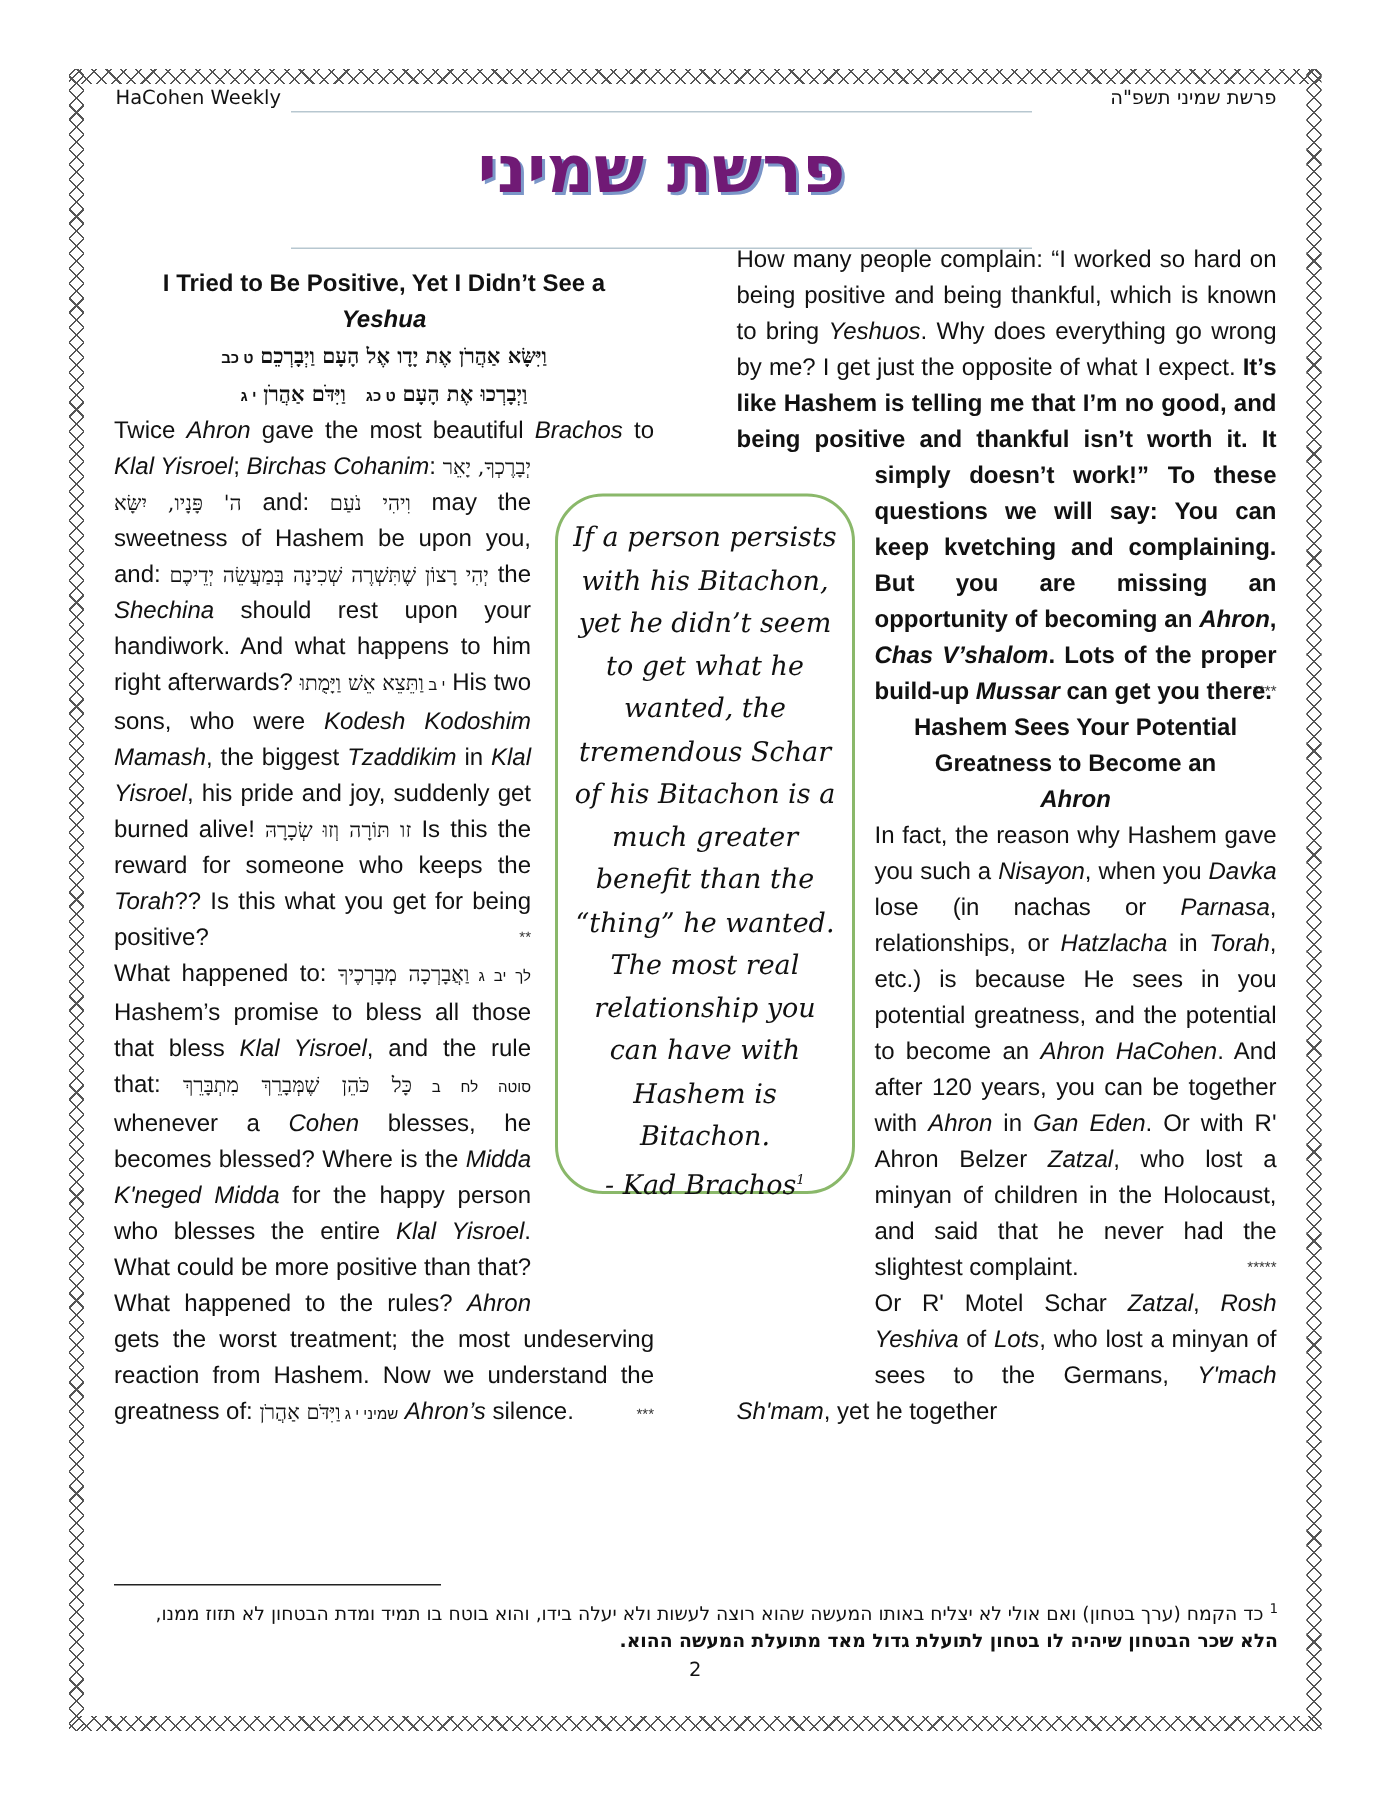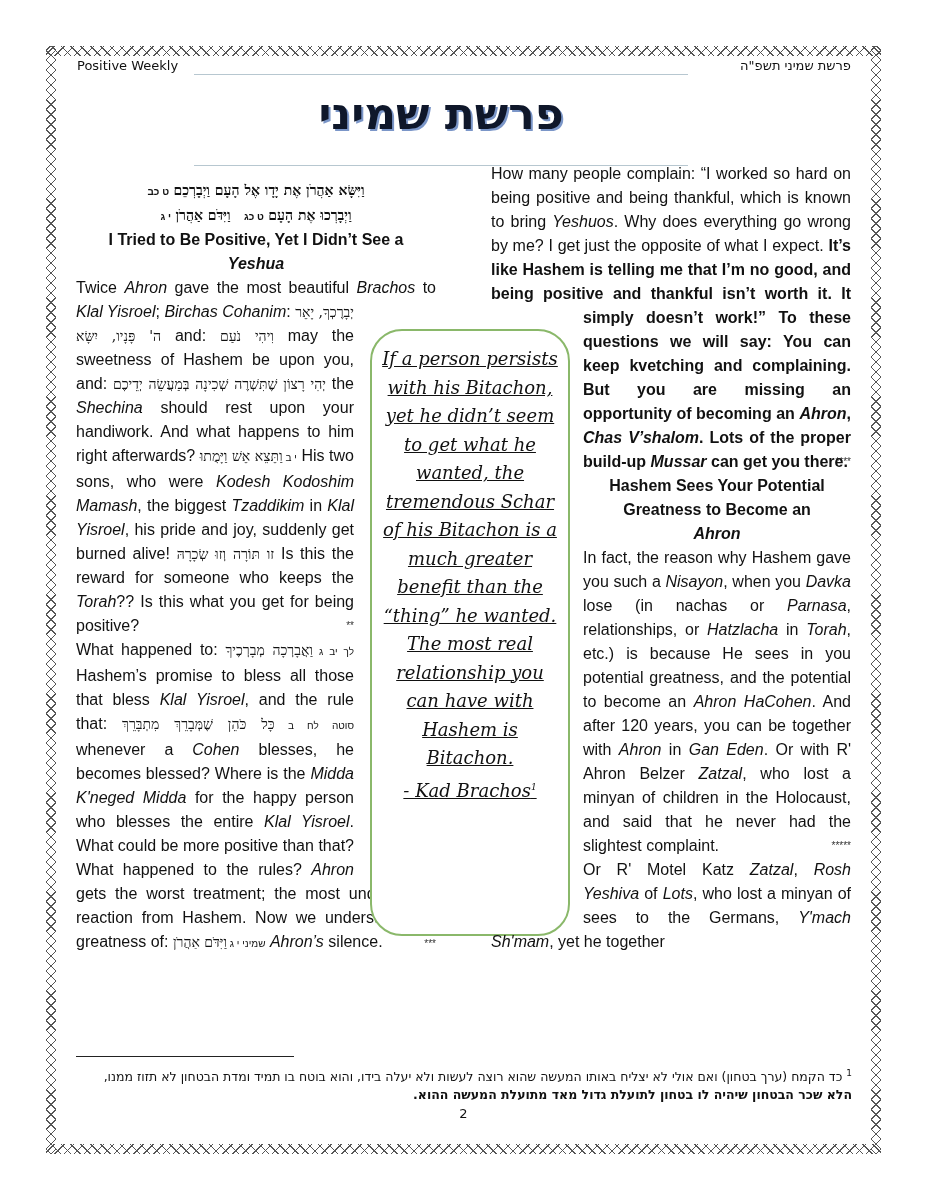--- a/index.html
+++ b/index.html
@@ -11,59 +11,59 @@
       repeating-linear-gradient(45deg, transparent 0 3px, #555 3px 4px, transparent 4px 7px) bottom/100% 10px no-repeat,
       repeating-linear-gradient(-45deg, transparent 0 3px, #555 3px 4px, transparent 4px 7px) bottom/100% 10px no-repeat,
       repeating-linear-gradient(45deg, transparent 0 3px, #555 3px 4px, transparent 4px 7px) left/10px 100% no-repeat,
       repeating-linear-gradient(-45deg, transparent 0 3px, #555 3px 4px, transparent 4px 7px) left/10px 100% no-repeat,
       repeating-linear-gradient(45deg, transparent 0 3px, #555 3px 4px, transparent 4px 7px) right/10px 100% no-repeat,
       repeating-linear-gradient(-45deg, transparent 0 3px, #555 3px 4px, transparent 4px 7px) right/10px 100% no-repeat;
   }
   .hdr-left { position: absolute; left: 77px; top: 58px; font-family: "DejaVu Sans", sans-serif; font-size: 13px; }
   .hdr-right { position: absolute; right: 76px; top: 58px; font-family: "DejaVu Sans", sans-serif; font-size: 13px; direction: rtl; }
   .hdr-line { position: absolute; left: 194px; width: 494px; height: 1px; background: #b7c7d0; }
-  .title { position: absolute; left: 194px; width: 494px; top: 88px; text-align: center; direction: rtl; font-family: "DejaVu Sans", sans-serif; font-weight: bold; font-size: 44px; color: #0f172a; text-shadow: 2px 2px 0 #7b96c8; }
+  .title { position: absolute; left: 194px; width: 494px; top: 88px; text-align: center; direction: rtl; font-family: "DejaVu Sans", sans-serif; font-weight: bold; font-size: 44px; color: #701a75; text-shadow: 2px 2px 0 #7b96c8; }
   .col { position: absolute; font-size: 16px; line-height: 24px; text-align: justify; }
   .colL { left: 76px; top: 178px; width: 360px; }
   .colR { left: 491px; top: 162px; width: 360px; }
   .heb { direction: rtl; font-family: "DejaVu Serif", serif; font-size: 14px; }
   .src { font-size: 10px; }
   .center { text-align: center; }
   .bold { font-weight: bold; }
   .it { font-style: italic; }
   .stars { float: right; font-size: 10px; color: #333; }
-  .quote-box { position: absolute; left: 370px; top: 329px; width: 200px; height: 607px; box-sizing: border-box; border: 2px solid #8ab86a; border-radius: 32px; background: #fff; padding: 14px 10px; text-align: center; font-family: "DejaVu Serif", serif; font-style: italic; font-size: 18px; line-height: 28.5px; color: #111; text-decoration: underline; }
+  .quote-box { position: absolute; left: 370px; top: 329px; width: 200px; height: 467px; box-sizing: border-box; border: 2px solid #8ab86a; border-radius: 32px; background: #fff; padding: 14px 10px; text-align: center; font-family: "DejaVu Serif", serif; font-style: italic; font-size: 18px; line-height: 28.5px; color: #111; }
   .fn-rule { position: absolute; left: 76px; top: 1056px; width: 218px; height: 1px; background: #222; }
   .footnote { position: absolute; left: 76px; top: 1064px; width: 776px; direction: rtl; text-align: right; font-family: "DejaVu Sans", sans-serif; font-size: 12.5px; line-height: 18px; }
   .pagenum { position: absolute; left: 0; width: 927px; top: 1106px; text-align: center; font-family: "DejaVu Sans", sans-serif; font-size: 13px; }
   sup { font-size: 9px; }
   .shape-spacerL { float: right; clear: right; }
   .shape-spacerR { float: left; clear: left; }
 </style>
 </head>
 <body>
 
 <div class="border"></div>
 
-<div class="hdr-left">Positive Weekly</div>
+<div class="hdr-left">HaCohen Weekly</div>
 <div class="hdr-right">פרשת שמיני תשפ"ה</div>
 <div class="hdr-line" style="top:74px"></div>
 
 <div class="title">פרשת שמיני</div>
 <div class="hdr-line" style="top:165px"></div>
 
 <div class="col colL">
   <div class="shape-spacerL" style="height:144px;width:0"></div>
   <div class="shape-spacerL" style="height:552px;width:82px"></div>
+  <div class="center bold">
+    <span>I Tried to Be Positive, Yet I Didn’t See a</span><br><span class="it">Yeshua</span>
+  </div>
   <div class="center bold" style="line-height:23px">
     <div dir="rtl"><span class="heb">וַיִּשָּׂא אַהֲרֹן אֶת יָדָו אֶל הָעָם וַיְבָרְכֵם</span> <span class="src">ט כב</span></div>
     <div dir="rtl"><span class="heb">וַיְבָרְכוּ אֶת הָעָם</span> <span class="src">ט כג</span>&nbsp;&nbsp; <span class="heb">וַיִּדֹּם אַהֲרֹן</span> <span class="src">י ג</span></div>
-  </div>
-  <div class="center bold">
-    <span>I Tried to Be Positive, Yet I Didn’t See a</span><br><span class="it">Yeshua</span>
   </div>
   <div><span>Twice </span><span style="font-style: italic;">Ahron</span><span> gave the most beautiful </span><span style="font-style: italic;">Brachos</span><span> to </span><span style="font-style: italic;">Klal Yisroel</span><span>; </span><span style="font-style: italic;">Birchas Cohanim</span><span>: </span><span class="heb" dir="rtl">יְבָרֶכְךָ, יָאֵר ה' פָּנָיו, יִשָּׂא</span><span> and: </span><span class="heb" dir="rtl">וִיהִי נֹעַם</span><span> may the sweetness of Hashem be upon you, and: </span><span class="heb" dir="rtl">יְהִי רָצוֹן שֶׁתִּשְׁרֶה שְׁכִינָה בְּמַעֲשֵׂה יְדֵיכֶם</span><span> the </span><span style="font-style: italic;">Shechina</span><span> should rest upon your handiwork. And what happens to him right afterwards? </span><span class="heb" dir="rtl">וַתֵּצֵא אֵשׁ וַיָּמֻתוּ</span><span class="src"> י ב</span><span> His two sons, who were </span><span style="font-style: italic;">Kodesh Kodoshim Mamash</span><span>, the biggest </span><span style="font-style: italic;">Tzaddikim</span><span> in </span><span style="font-style: italic;">Klal Yisroel</span><span>, his pride and joy, suddenly get burned alive! </span><span class="heb" dir="rtl">זו תּוֹרָה וְזוּ שְׂכָרָהּ</span><span> Is this the reward for someone who keeps the </span><span style="font-style: italic;">Torah</span><span>?? Is this what you get for being positive?</span></div>
   <div style="height:0">
       <span class="stars" style="margin-top:-24px">**</span>
     </div>
   <div><span>What happened to: </span><span class="heb" dir="rtl">וַאֲבָרְכָה מְבָרְכֶיךָ</span><span class="src"> לך יב ג</span><span> Hashem’s promise to bless all those that bless </span><span style="font-style: italic;">Klal Yisroel</span><span>, and the rule that: </span><span class="heb" dir="rtl">כָּל כֹּהֵן שֶׁמְּבָרֵךְ מִתְבָּרֵךְ</span><span class="src"> סוטה לח ב</span><span> whenever a </span><span style="font-style: italic;">Cohen</span><span> blesses, he becomes blessed? Where is the </span><span style="font-style: italic;">Midda K'neged Midda</span><span> for the happy person who blesses the entire </span><span style="font-style: italic;">Klal Yisroel</span><span>. What could be more positive than that? What happened to the rules? </span><span style="font-style: italic;">Ahron</span><span> gets the worst treatment; the most undeserving reaction from Hashem. Now we understand the greatness of: </span><span class="heb" dir="rtl">וַיִּדֹּם אַהֲרֹן</span><span class="src"> שמיני י ג</span><span> </span><span style="font-style: italic;">Ahron’s</span><span> silence.</span></div>
   <div style="height:0">
       <span class="stars" style="margin-top:-24px">***</span>
     </div>
 </div>
@@ -80,21 +80,21 @@
   <div style="height:0">
       <span class="stars" style="margin-top:-24px">****</span>
     </div>
   <div class="center bold">
     <span>Hashem Sees Your Potential Greatness to Become an</span><br><span class="it">Ahron</span>
   </div>
   <div><span>In fact, the reason why Hashem gave you such a </span><span style="font-style: italic;">Nisayon</span><span>, when you </span><span style="font-style: italic;">Davka</span><span> lose (in nachas or </span><span style="font-style: italic;">Parnasa</span><span>, relationships, or </span><span style="font-style: italic;">Hatzlacha</span><span> in </span><span style="font-style: italic;">Torah</span><span>, etc.) is because He sees in you potential greatness, and the potential to become an </span><span style="font-style: italic;">Ahron HaCohen</span><span>. And after 120 years, you can be together with </span><span style="font-style: italic;">Ahron</span><span> in </span><span style="font-style: italic;">Gan Eden</span><span>. Or with R' Ahron Belzer </span><span style="font-style: italic;">Zatzal</span><span>, who lost a minyan of children in the Holocaust, and said that he never had the slightest complaint.</span></div>
   <div style="height:0">
       <span class="stars" style="margin-top:-24px">*****</span>
     </div>
-  <div><span>Or R' Motel Katz </span><span style="font-style: italic;">Zatzal</span><span>, </span><span style="font-style: italic;">Rosh Yeshiva</span><span> of </span><span style="font-style: italic;">Lots</span><span>, who lost a minyan of sees to the Germans, </span><span style="font-style: italic;">Y'mach Sh'mam</span><span>, yet he together</span></div>
+  <div><span>Or R' Motel Schar </span><span style="font-style: italic;">Zatzal</span><span>, </span><span style="font-style: italic;">Rosh Yeshiva</span><span> of </span><span style="font-style: italic;">Lots</span><span>, who lost a minyan of sees to the Germans, </span><span style="font-style: italic;">Y'mach Sh'mam</span><span>, yet he together</span></div>
 </div>
 
 <div class="fn-rule"></div>
 <div class="footnote">
   <sup>1</sup>
   <span>כד הקמח (ערך בטחון) ואם אולי לא יצליח באותו המעשה שהוא רוצה לעשות ולא יעלה בידו, והוא בוטח בו תמיד ומדת הבטחון לא תזוז ממנו, </span><b>הלא שכר הבטחון שיהיה לו בטחון לתועלת גדול מאד מתועלת המעשה ההוא.</b>
 </div>
 
 <div class="pagenum">2</div>
 

